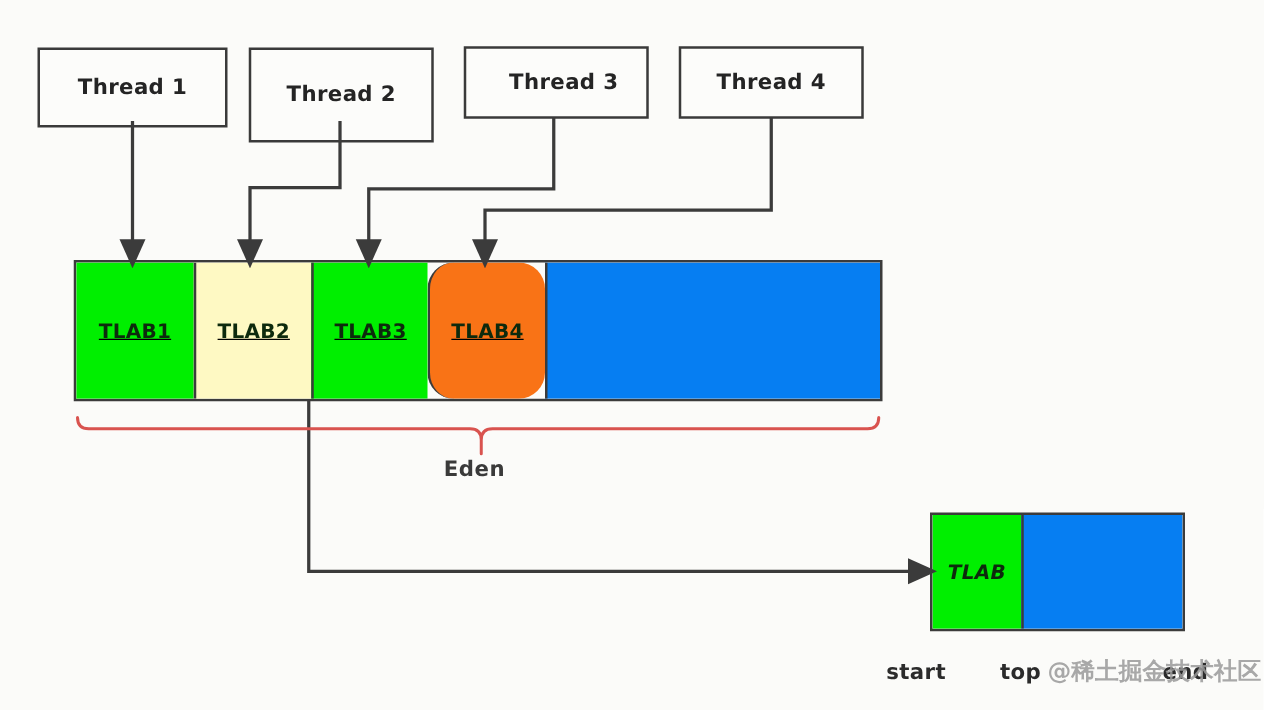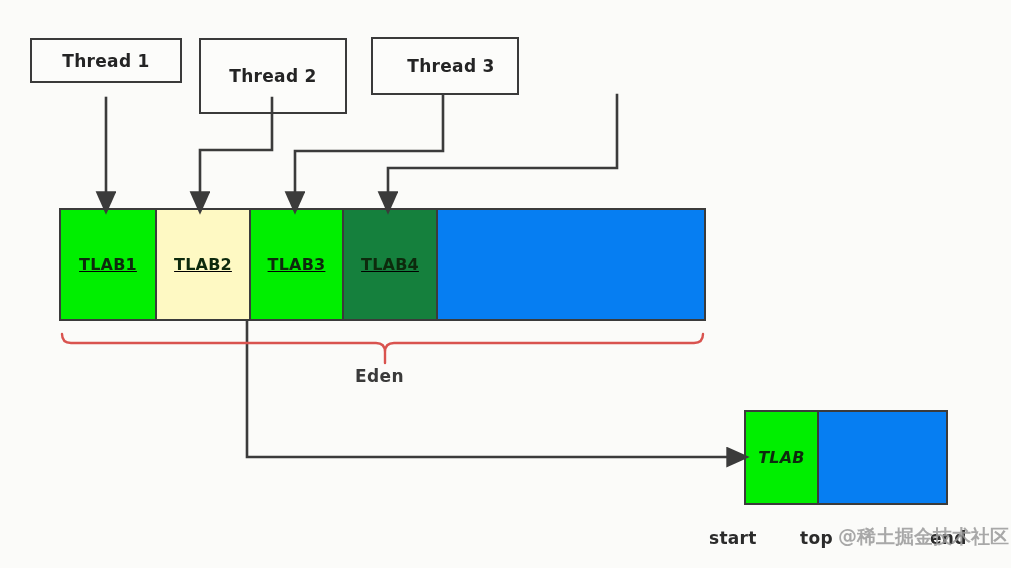--- a/index.html
+++ b/index.html
@@ -86,41 +86,44 @@
     width: 1011px;
     height: 568px;
     pointer-events: none;
   }
 </style>
 </head>
 <body>
 
 <div id="canvas" style="background: rgb(251, 251, 249);">
 
-  <div class="thread-box" id="thread-0" style="left: 30px; top: 38px; width: 152px; height: 45px; border-color: rgb(58, 58, 58); background: rgb(252, 252, 250);">
+  <div class="thread-box" id="thread-0" style="left: 30px; top: 38px; width: 152px; height: 64px; border-color: rgb(58, 58, 58); background: rgb(252, 252, 250);">
     <span>Thread 1</span>
   </div>
   <div class="thread-box" id="thread-1" style="left: 199px; top: 38px; width: 148px; height: 76px; border-color: rgb(58, 58, 58); background: rgb(252, 252, 250);">
     <span>Thread 2</span>
   </div>
   <div class="thread-box" id="thread-2" style="left: 371px; top: 37px; width: 148px; height: 58px; border-color: rgb(58, 58, 58); background: rgb(252, 252, 250); padding-left: 12px;">
     <span>Thread 3</span>
+  </div>
+  <div class="thread-box" id="thread-3" style="left: 543px; top: 37px; width: 148px; height: 58px; border-color: rgb(58, 58, 58); background: rgb(252, 252, 250);">
+    <span>Thread 4</span>
   </div>
 
   <div class="eden-bar" id="eden-bar" style="left: 59px; top: 208px; width: 647px; height: 113px; border-color: rgb(59, 59, 59);">
     <div class="tlab-cell" id="tlab-0" style="width: 94px; flex: 0 0 94px; background: rgb(0, 239, 0);">
       <span>TLAB1</span>
     </div>
     <div class="tlab-cell" id="tlab-1" style="width: 94px; flex: 0 0 94px; background: #fef9c3;">
       <span>TLAB2</span>
     </div>
     <div class="tlab-cell" id="tlab-2" style="width: 93px; flex: 0 0 93px; background: rgb(0, 239, 0);">
       <span>TLAB3</span>
     </div>
-    <div class="tlab-cell" id="tlab-3" style="width: 94px; flex: 0 0 94px; background: #15803d;">
+    <div class="tlab-cell" id="tlab-3" style="width: 94px; flex: 0 0 94px; background: #f97316; border-radius: 21px;">
       <span>TLAB4</span>
     </div>
     <div class="free-cell" id="eden-free" style="background: rgb(6, 126, 242);">
       <span></span>
     </div>
   </div>
 
   <div class="eden-label" id="eden-label" style="left: 355px; top: 366px;">Eden</div>
 
   <div class="lower-bar" id="lower-bar" style="left: 744px; top: 410px; width: 204px; height: 95px; border-color: rgb(59, 59, 59);">

